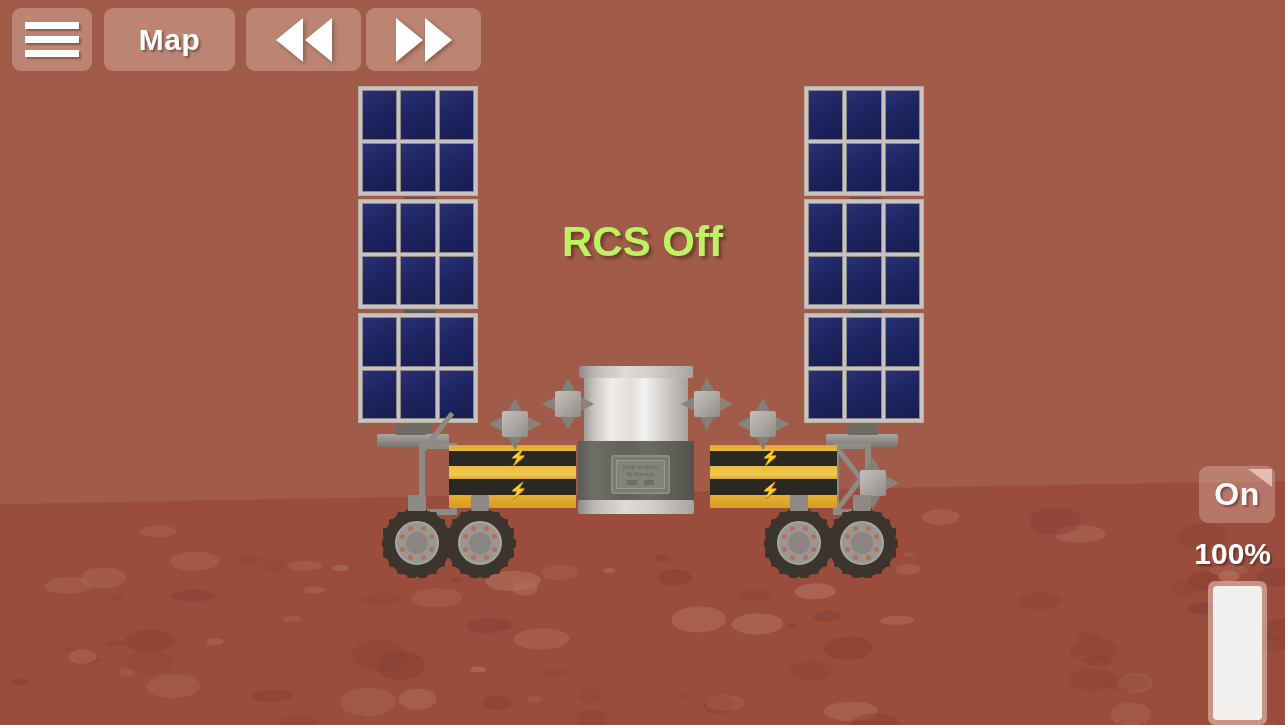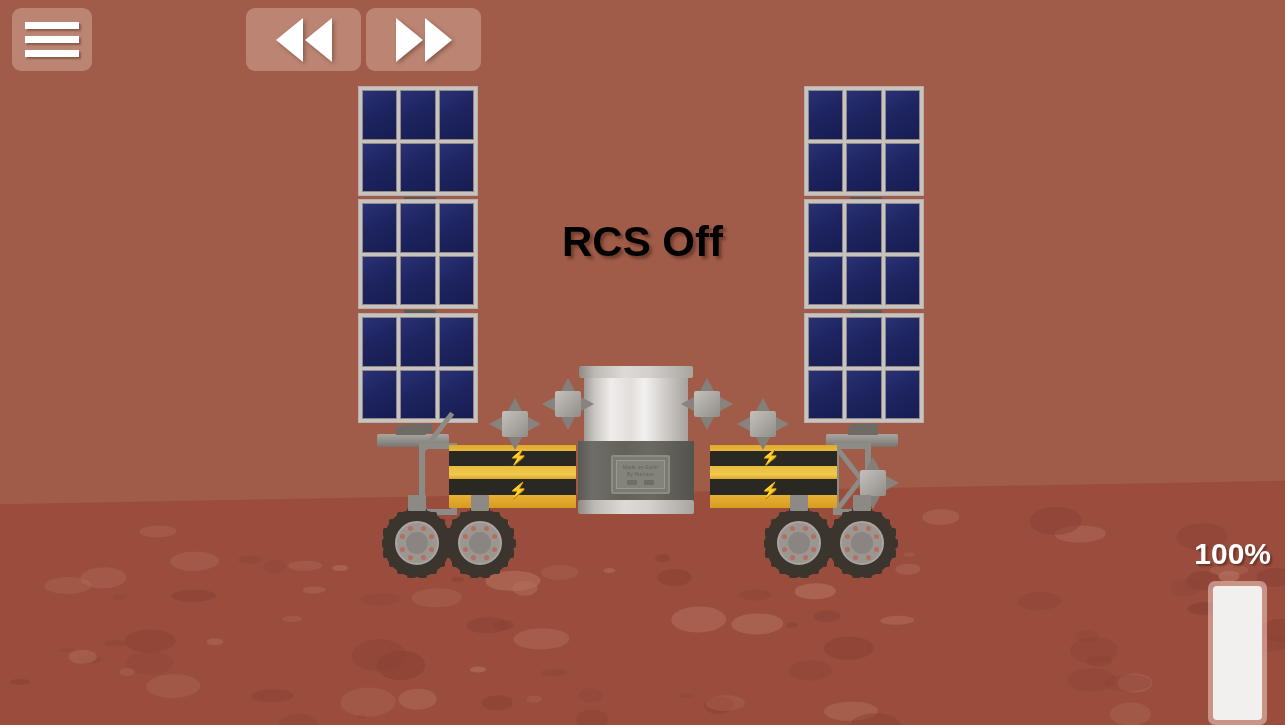--- a/index.html
+++ b/index.html
@@ -199,21 +199,21 @@
 
   .readout {
     position:absolute; right:14px; text-align:right;
     color:#fff; font-weight:bold; font-size:22px;
     text-shadow:2px 2px 2px rgba(60,25,15,.5);
     white-space:nowrap;
   }
 
   .rcs-status {
     position:absolute;
-    color:#000000; font-weight:bold; font-size:42px;
+    color:#bef264; font-weight:bold; font-size:42px;
     text-shadow:3px 3px 3px rgba(60,25,15,.45);
     white-space:nowrap;
   }
 
   .on-btn {
     position:absolute;
     background:rgba(235,200,185,.34);
     border-radius:9px;
     display:flex; align-items:center; justify-content:center;
     cursor:pointer;
@@ -614,38 +614,45 @@
   </div>
 
   <div class="hud-btn" style="left:12px; top:8px; width:80px; height:63px;">
     <div class="burger">
       <span></span>
         <span></span>
         <span></span>
     </div>
   </div>
 
+  <div class="hud-btn" style="left:104px; top:8px; width:131px; height:63px;">
+    <div class="hud-label">Map</div>
+  </div>
 
   <div class="hud-btn" style="left:246px; top:8px; width:115px; height:63px;">
     <div style="display:flex; gap:2px;">
       <div class="tri-l"></div>
         <div class="tri-l"></div>
     </div>
   </div>
 
   <div class="hud-btn" style="left:366px; top:8px; width:115px; height:63px;">
     <div style="display:flex; gap:2px;">
       <div class="tri-r"></div>
         <div class="tri-r"></div>
     </div>
   </div>
 
 
   <div class="rcs-status" style="left:562px; top:218px;">RCS Off</div>
 
+  <div class="on-btn" style="left:1199px; top:466px; width:76px; height:57px;">
+    <div class="hud-label" style="font-size:32px;">On</div>
+    <div class="on-corner"></div>
+  </div>
 
   <div class="throttle-pct" style="top:537px;">100%</div>
 
   <div class="throttle-track" style="left:1208px; top:581px; width:59px; height:144px;">
     <div class="throttle-fill" id="throttle-fill" style="height: 100%;"></div>
   </div>
 
 </div>
 
 </body></html>

